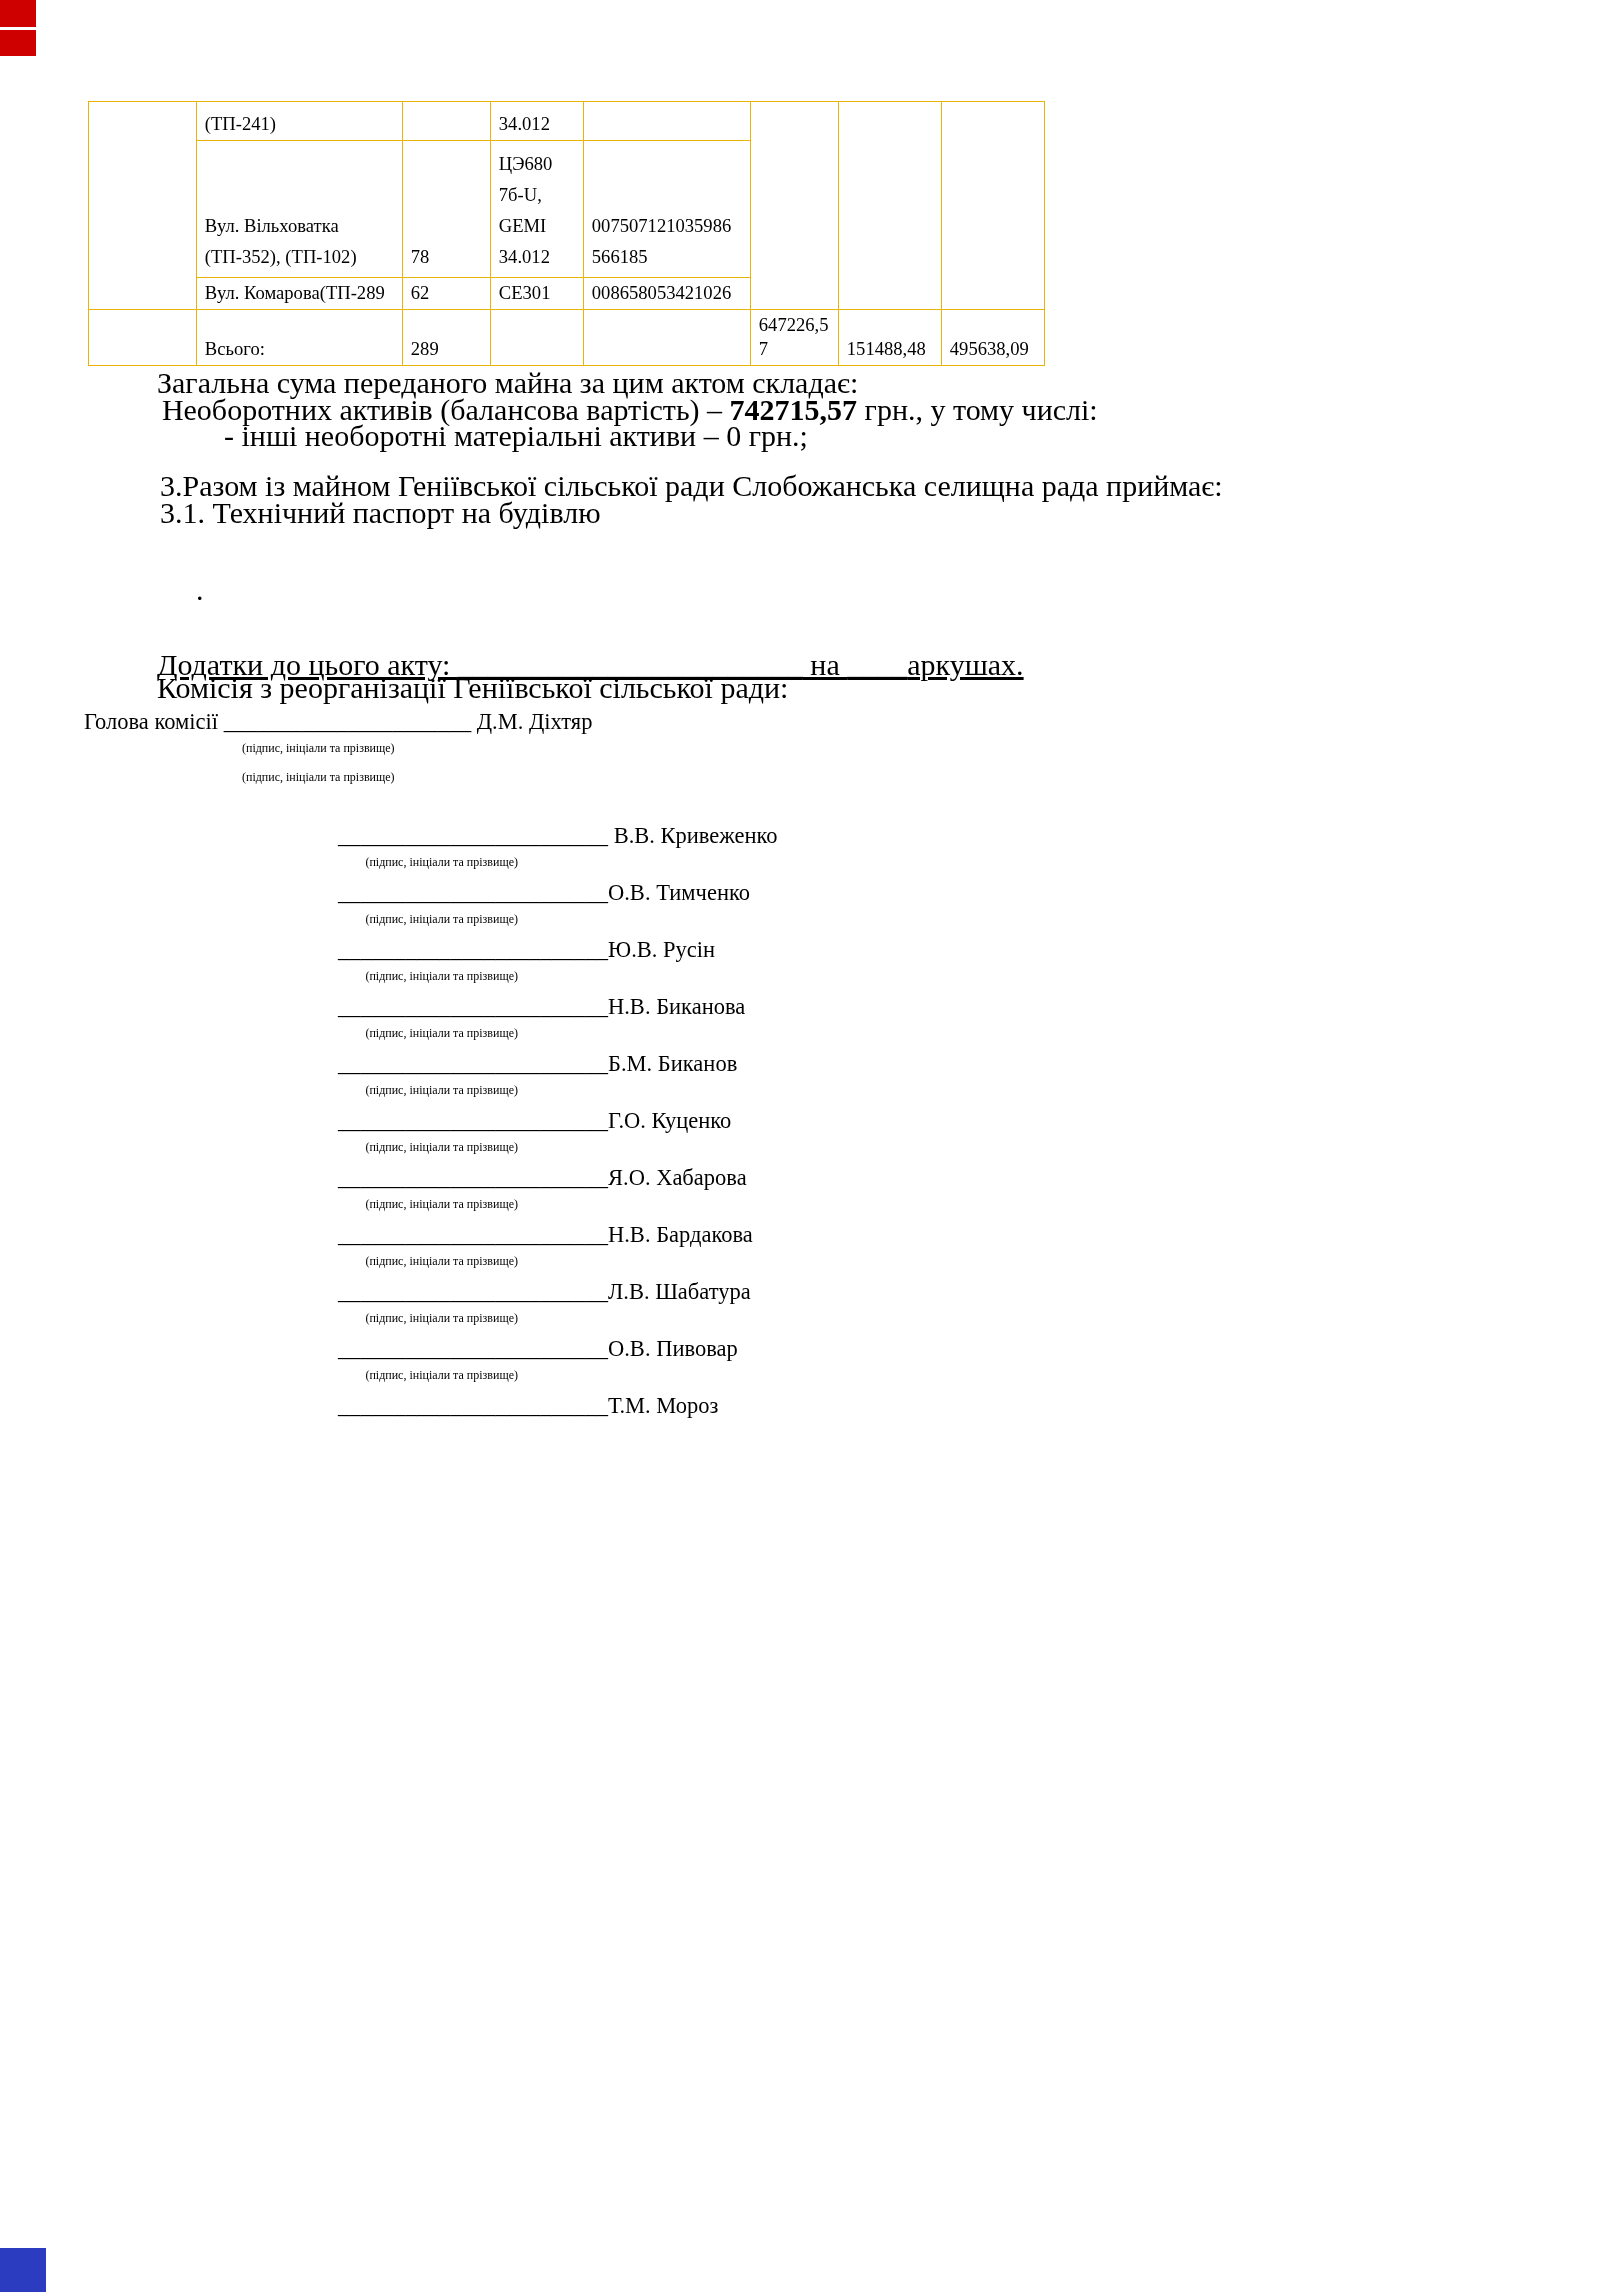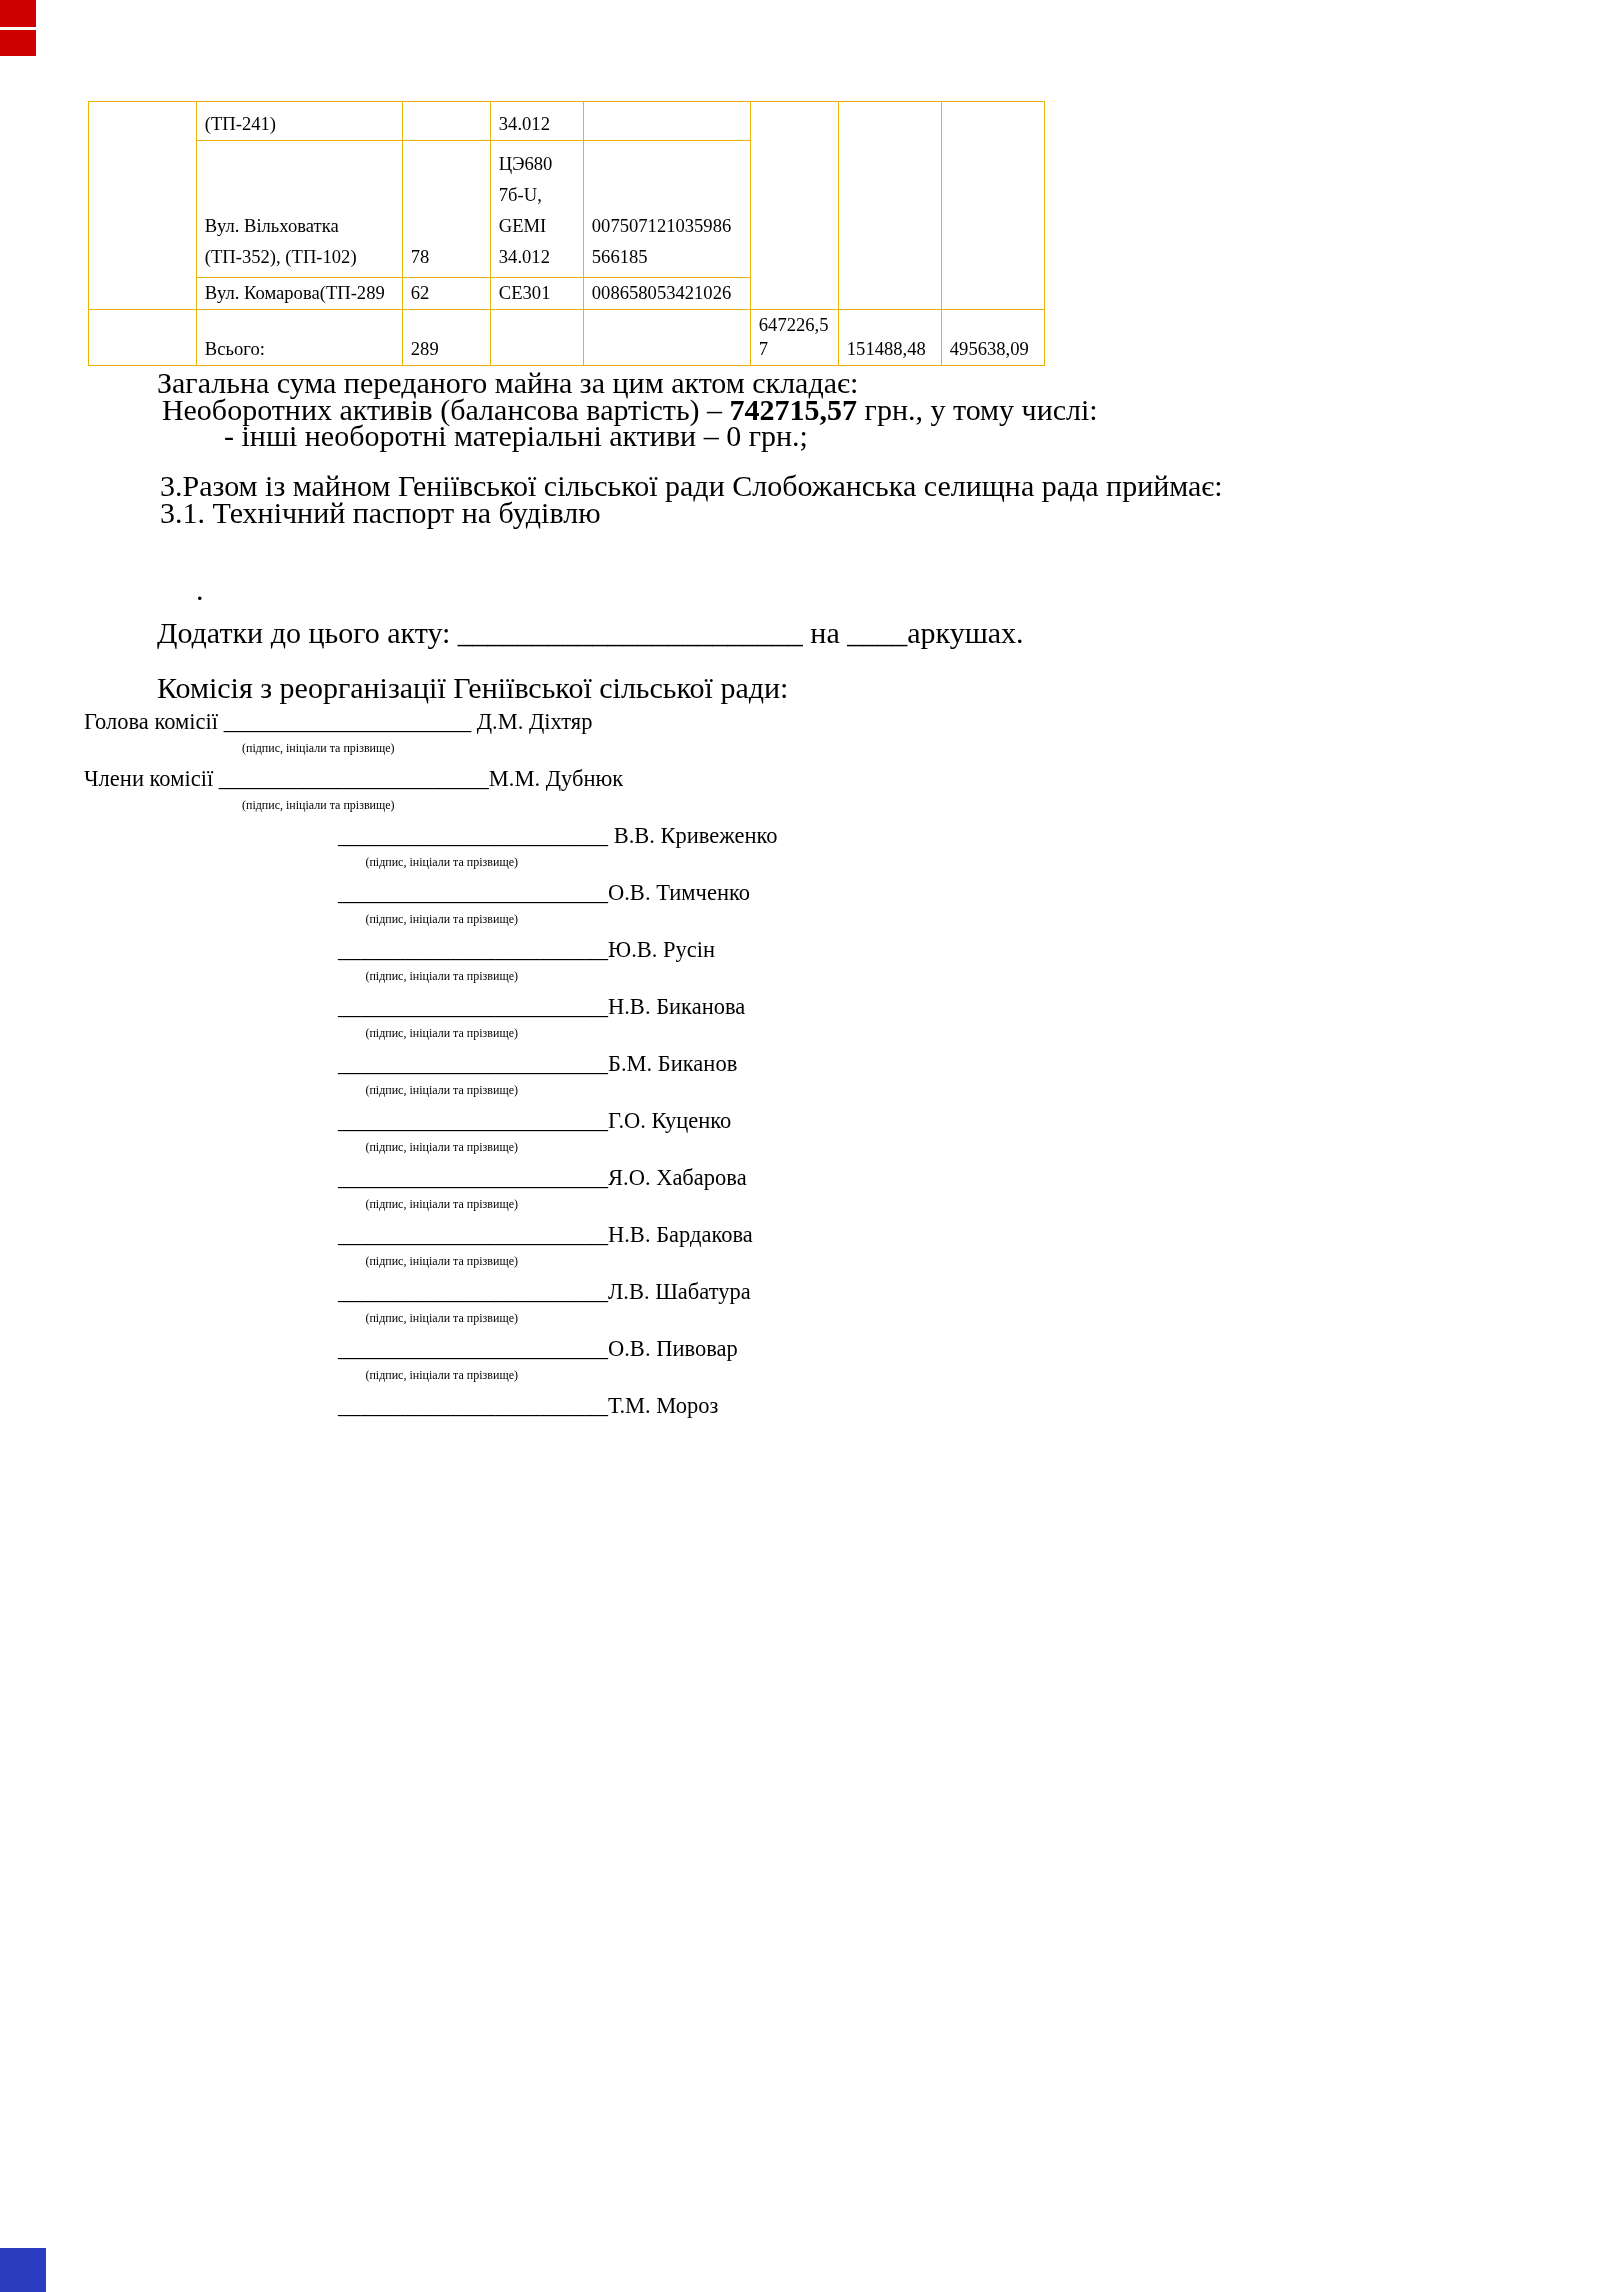--- a/index.html
+++ b/index.html
@@ -41,21 +41,21 @@
   
   .txt { position:absolute; font-size:30px; line-height:26.5px; }
   .summary { left:157px; top:370px; }
   .summary .sp { padding-left:4.9px; }
   .summary .ind { padding-left:67px; }
   .b  { font-weight:bold; }
   .bu { font-weight:bold; text-decoration:underline; }
 
   .section3 { left:160px; top:473px; }
   .lonedot  { left:196px; top:577px; }
-  .attachments { left:157px; top:620px; }
+  .attachments { left:157px; top:652px;text-decoration:underline; }
   .komisia-heading { left:157px; top:675px; }
 
   
   .sig-rows { position:absolute; left:0; top:708px; width:100%; font-size:22.5px; }
   .sig-row  { height:57px; }
   .sig-row .name-line { line-height:28px; white-space:pre-wrap; }
   .sig-caption { font-size:12px; line-height:25.5px; }
   .ind1 { padding-left:84px; }
   .ind2 { padding-left:338px; }
   .ind1 .sig-caption { margin-left:158px; }
@@ -135,21 +135,20 @@
   <div class="txt komisia-heading">Комісія з реорганізації Геніївської сільської ради:</div>
 
   <div class="sig-rows">
 
     <div class="sig-row ind1">
       <div class="name-line"><span>Голова комісії </span><span>______________________</span><span> Д.М. Діхтяр</span></div>
       <div class="sig-caption">(підпис, ініціали та прізвище)</div>
     </div>
 
     <div class="sig-row ind1">
-      <div class="name-line"><span>Члени комісії </span><span>________________________</span><span>М.М. Дубнюк</span></div>
       <div class="sig-caption">(підпис, ініціали та прізвище)</div>
     </div>
 
     <div class="sig-row ind2">
       <div class="name-line"><span>________________________</span><span> В.В. Кривеженко</span></div>
       <div class="sig-caption">(підпис, ініціали та прізвище)</div>
     </div>
 
     <div class="sig-row ind2">
       <div class="name-line"><span>________________________</span><span>О.В. Тимченко</span></div>

